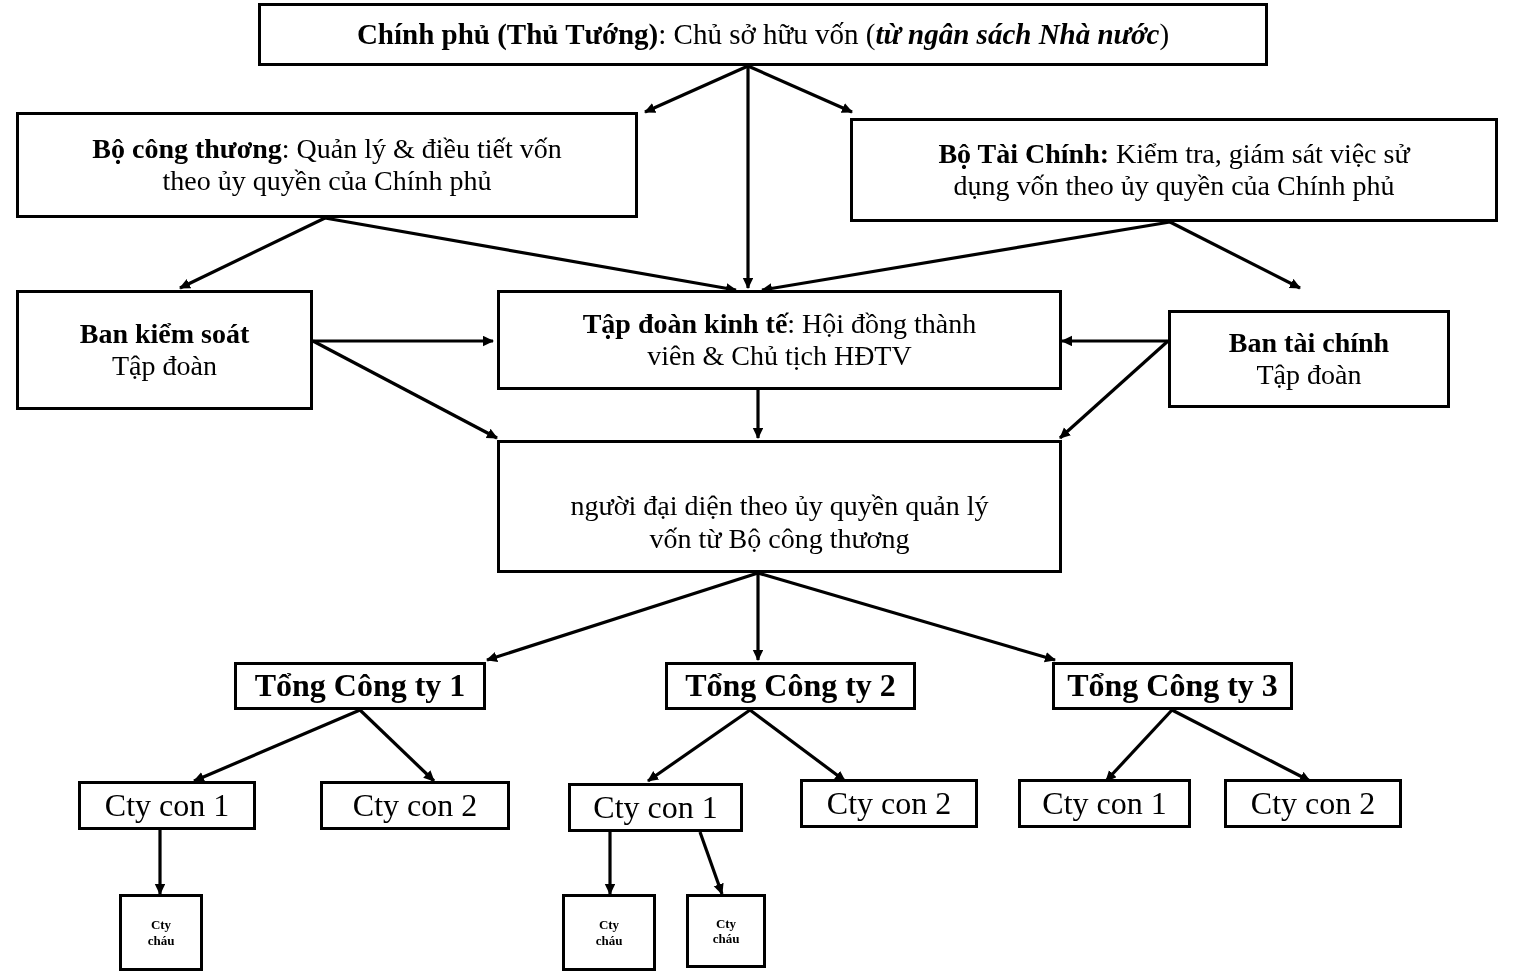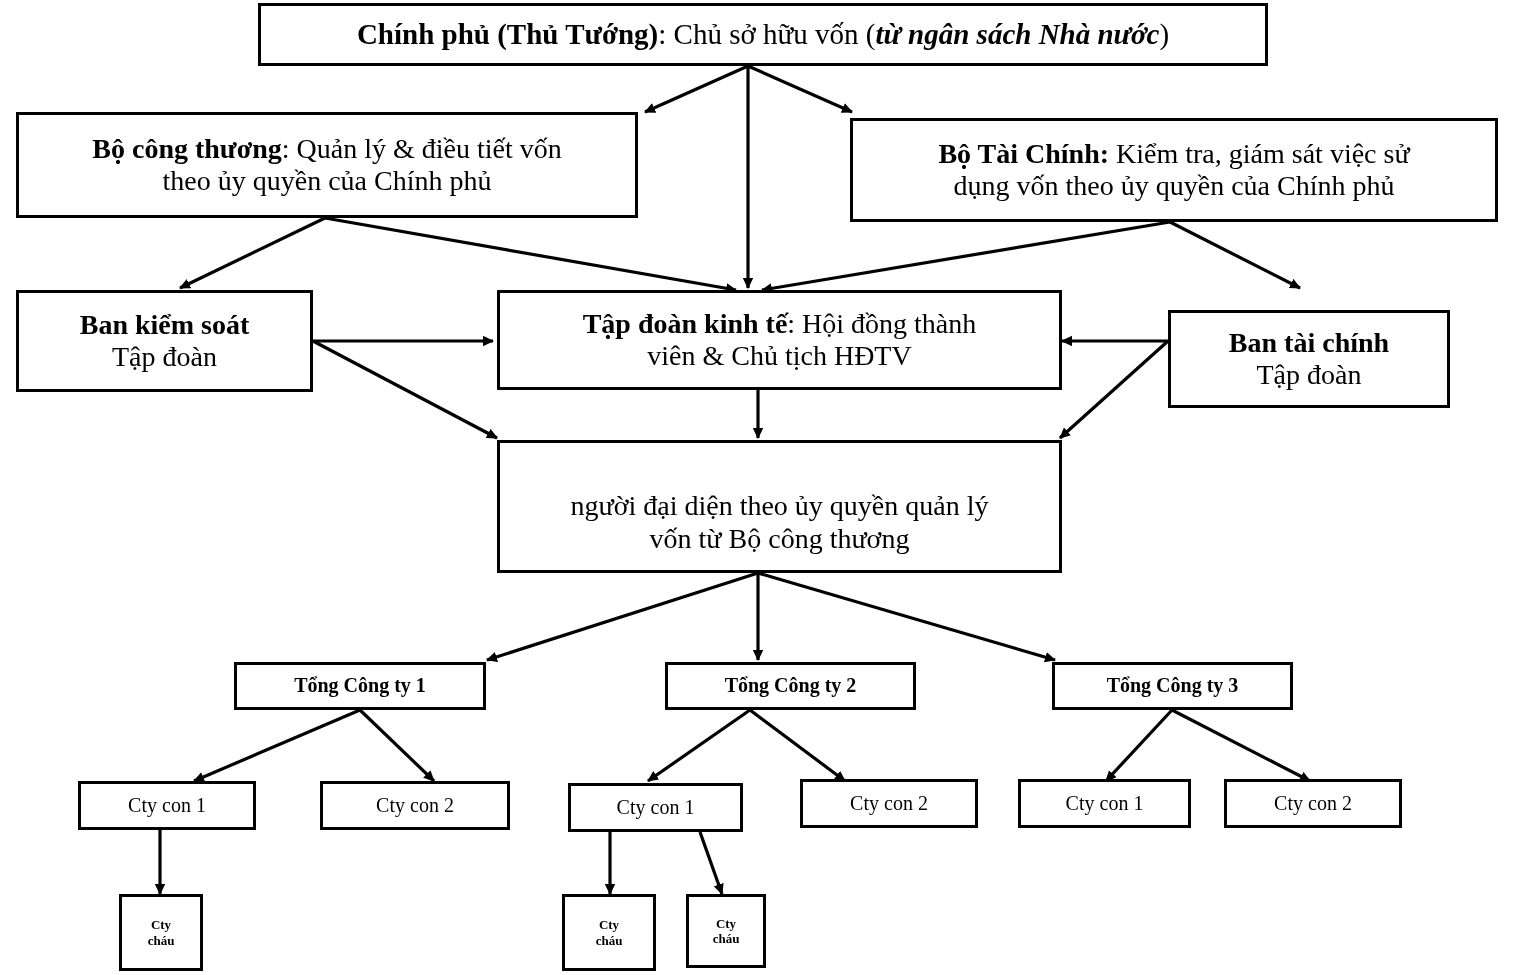--- a/index.html
+++ b/index.html
@@ -37,21 +37,21 @@
     text-align: center;
     line-height: 1.16;
     color: #000000;
   }
   .node .txt { display: block; padding: 0 6px; }
   .b { font-weight: bold; }
   .i { font-style: italic; font-weight: bold; }
   
   .s-lg  { font-size: 29px; }
   .s-md  { font-size: 28px; }
-  .s-sm  { font-size: 20px; }
+  .s-sm  { font-size: 32px; }
   .s-xs  { font-size: 13px; font-weight: bold; }
 </style>
 </head>
 <body>
 
 <div id="diagram-root">
 
   <svg class="edges" viewBox="0 0 1514 975">
     <defs>
       <marker id="arrow" markerWidth="13" markerHeight="13" refX="10" refY="5.2" orient="auto" markerUnits="userSpaceOnUse">
@@ -104,21 +104,21 @@
   </div>
 
   <div class="node s-lg" style="left:258px; top:3px; width:1010px; height:63px;">
     <span class="txt"><b class="b">Chính phủ (Thủ Tướng)</b><span>: Chủ sở hữu vốn (</span><i class="i">từ ngân sách Nhà nước</i><span>)</span></span>
   </div>
 
   <div class="node s-md" style="left:850px; top:118px; width:648px; height:104px;">
     <span class="txt"><b class="b">Bộ Tài Chính:</b><span> Kiểm tra, giám sát việc sử</span><br><span>dụng vốn theo ủy quyền của Chính phủ</span></span>
   </div>
 
-  <div class="node s-md" style="left:16px; top:290px; width:297px; height:102px;">
+  <div class="node s-md" style="left:16px; top:290px; width:297px; height:120px;">
     <span class="txt"><b class="b">Ban kiểm soát</b><br><span>Tập đoàn</span></span>
   </div>
 
   <div class="node s-md" style="left:497px; top:290px; width:565px; height:100px;">
     <span class="txt"><b class="b">Tập đoàn kinh tế</b><span>: Hội đồng thành</span><br><span>viên &amp; Chủ tịch HĐTV</span></span>
   </div>
 
   <div class="node s-md" style="left:1168px; top:290px; width:282px; height:98px;margin-top:20px;">
     <span class="txt"><b class="b">Ban tài chính</b><br><span>Tập đoàn</span></span>
   </div>

